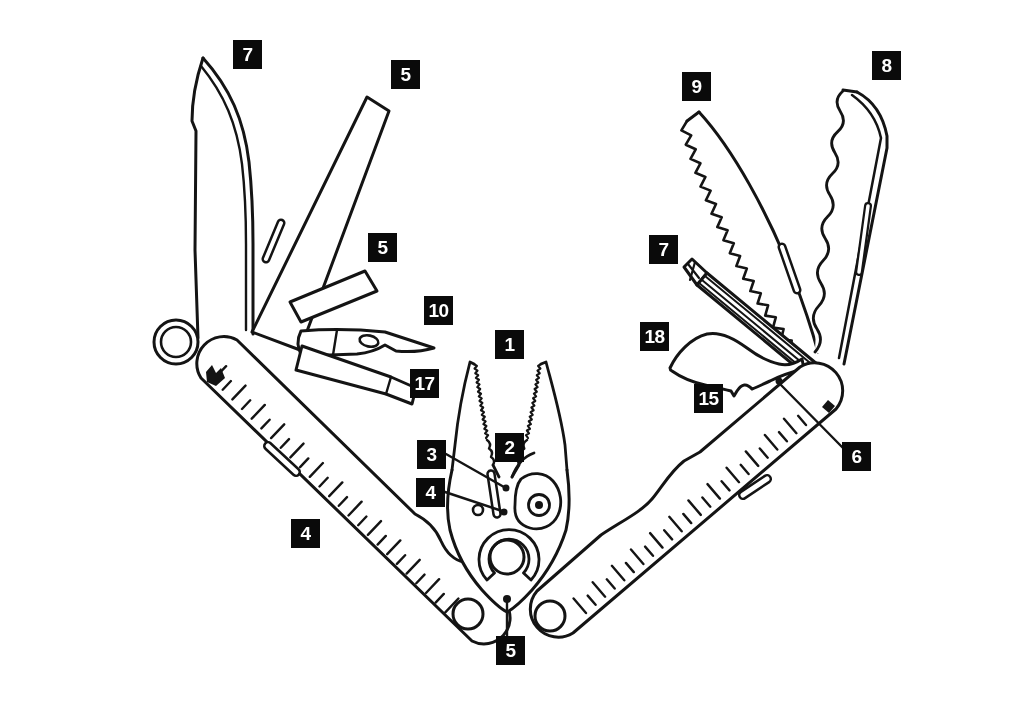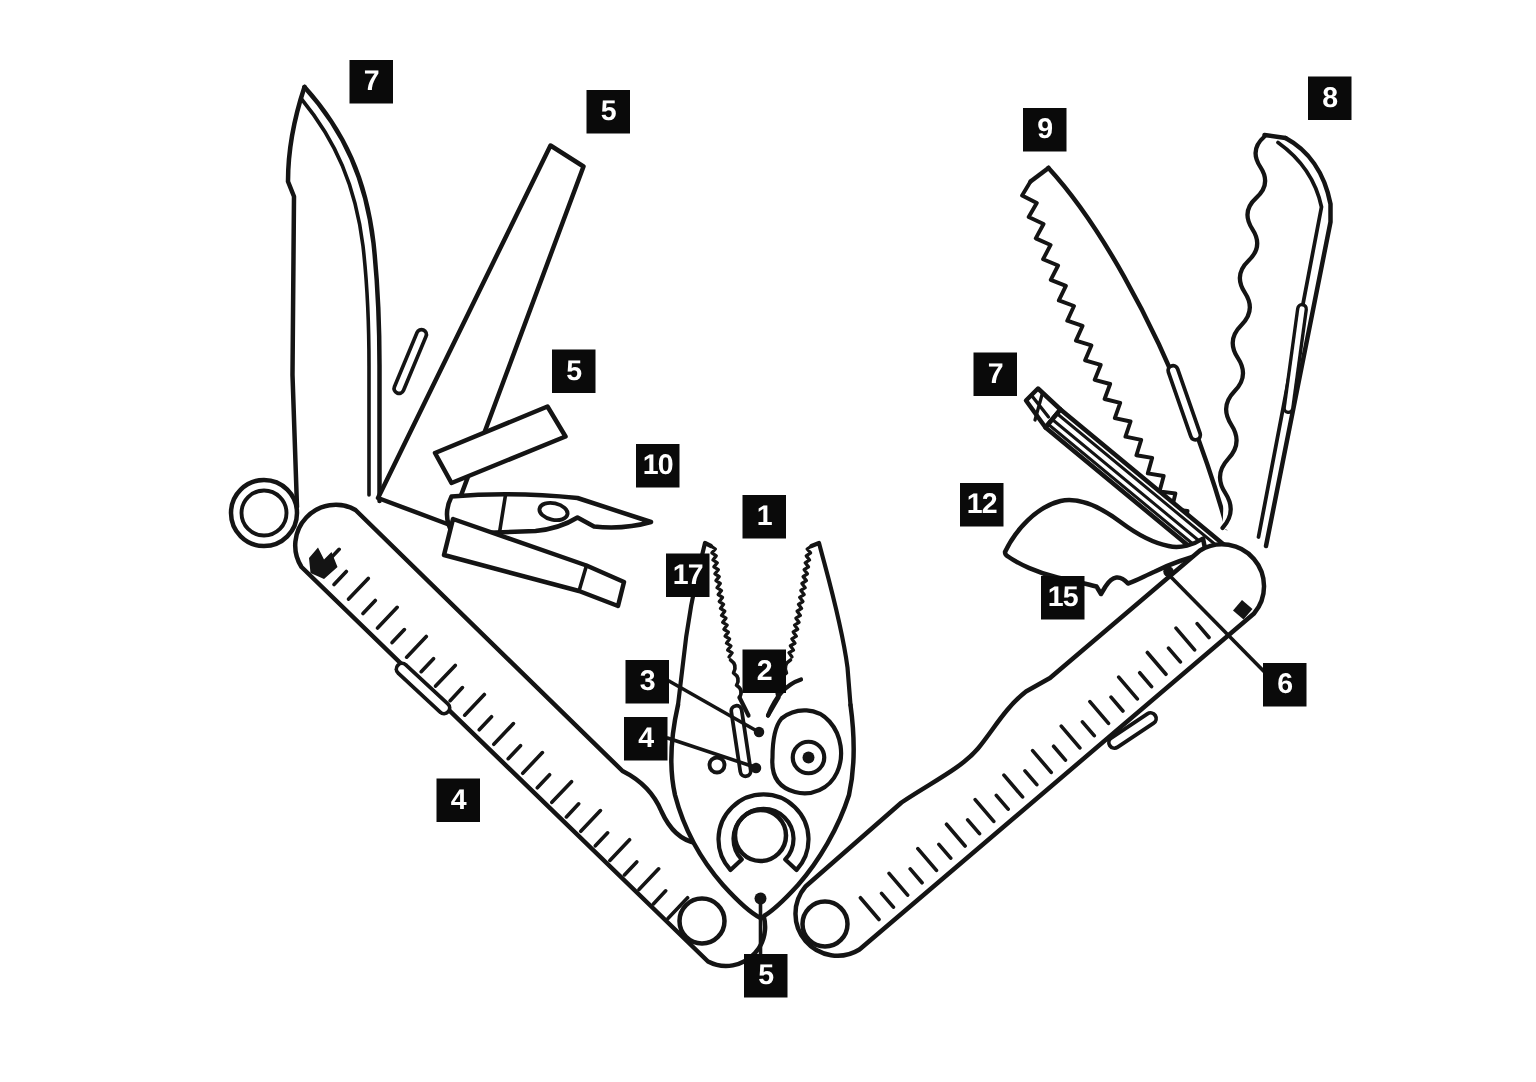--- a/index.html
+++ b/index.html
@@ -150,19 +150,19 @@
   <div class="callout" style="left:495px;top:433px">2</div>
   <div class="callout" style="left:417px;top:440px">3</div>
   <div class="callout" style="left:416px;top:478px">4</div>
   <div class="callout" style="left:496px;top:636px">5</div>
   <div class="callout" style="left:842px;top:442px">6</div>
   <div class="callout" style="left:233px;top:40px">7</div>
   <div class="callout" style="left:872px;top:51px">8</div>
   <div class="callout" style="left:682px;top:72px">9</div>
   <div class="callout" style="left:424px;top:296px">10</div>
   <div class="callout" style="left:291px;top:519px">4</div>
-  <div class="callout" style="left:640px;top:322px">12</div>
+  <div class="callout" style="left:640px;top:322px">18</div>
   <div class="callout" style="left:694px;top:384px">15</div>
   <div class="callout" style="left:391px;top:60px">5</div>
   <div class="callout" style="left:649px;top:235px">7</div>
   <div class="callout" style="left:368px;top:233px">5</div>
-  <div class="callout" style="left:444px;top:369px">17</div>
+  <div class="callout" style="left:410px;top:369px">17</div>
 </div>
 
 </body></html>

